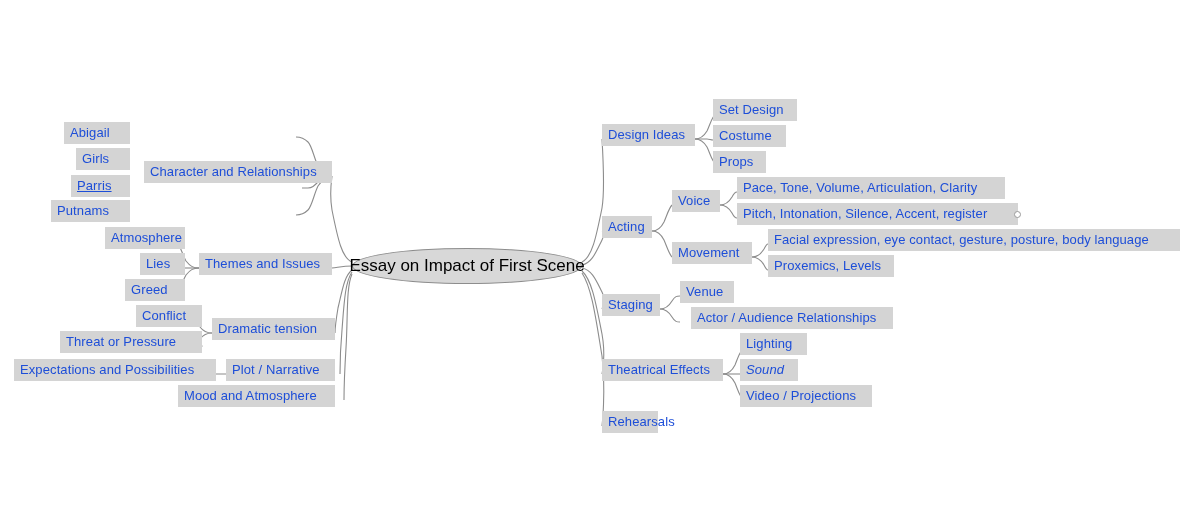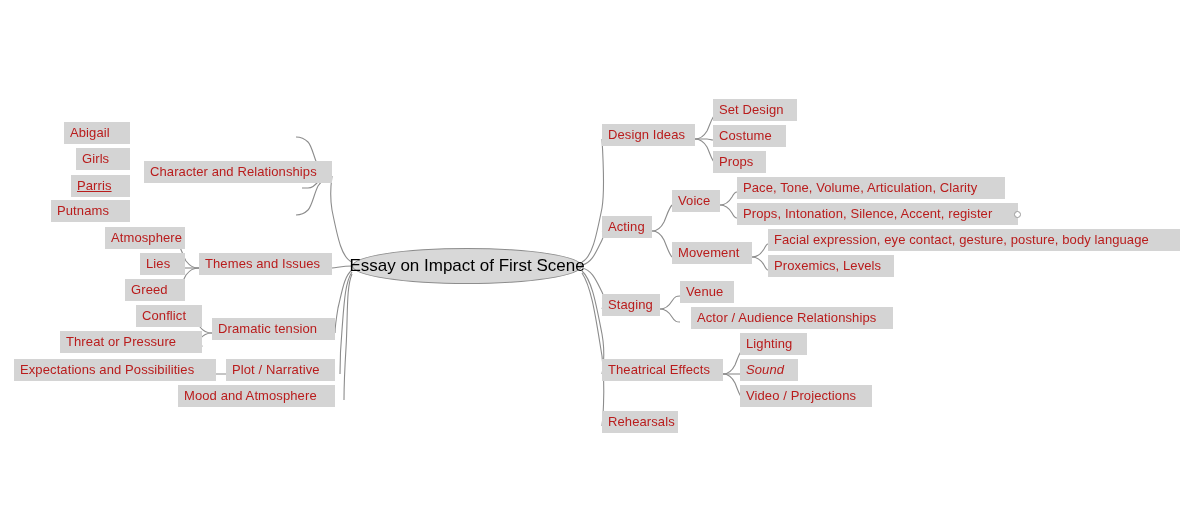--- a/index.html
+++ b/index.html
@@ -15,21 +15,21 @@
     width:1180px;height:508px;
   }
   svg.edges{
     position:absolute;left:0;top:0;
     width:1180px;height:508px;
     pointer-events:none;
   }
   .node{
     position:absolute;
     background:#d4d4d4;
-    color:#b91c1c;
+    color:#1d4ed8;
     font-size:13px;
     line-height:15px;
     padding:3px 6px 4px 6px;
     white-space:nowrap;
     box-sizing:border-box;
     letter-spacing:0.1px;
   }
   .central{
     position:absolute;
     background:#d8d8d8;
@@ -181,21 +181,21 @@
   <div class="node" style="left:602px;top:216px;width:50px;">
     <span>Acting</span>
   </div>
   <div class="node" style="left:672px;top:190px;width:48px;">
     <span>Voice</span>
   </div>
   <div class="node" style="left:737px;top:177px;width:268px;">
     <span>Pace, Tone, Volume, Articulation, Clarity</span>
   </div>
   <div class="node" style="left:737px;top:203px;width:281px;">
-    <span>Props, Intonation, Silence, Accent, register</span>
+    <span>Pitch, Intonation, Silence, Accent, register</span>
   </div>
   <div class="node" style="left:672px;top:242px;width:80px;">
     <span>Movement</span>
   </div>
   <div class="node" style="left:768px;top:229px;width:412px;">
     <span>Facial expression, eye contact, gesture, posture, body language</span>
   </div>
   <div class="node" style="left:768px;top:255px;width:126px;">
     <span>Proxemics, Levels</span>
   </div>
@@ -216,18 +216,18 @@
   <div class="node" style="left:740px;top:333px;width:67px;">
     <span>Lighting</span>
   </div>
   <div class="node" style="left:740px;top:359px;width:58px;font-style:italic;">
     <span>Sound</span>
   </div>
   <div class="node" style="left:740px;top:385px;width:132px;">
     <span>Video / Projections</span>
   </div>
 
-  <div class="node" style="left:602px;top:411px;width:76px;">
+  <div class="node" style="left:602px;top:411px;width:56px;">
     <span>Rehearsals</span>
   </div>
 
   <div class="handle" style="left:1014px;top:211px;"></div>
 </div>
 
 </body></html>

